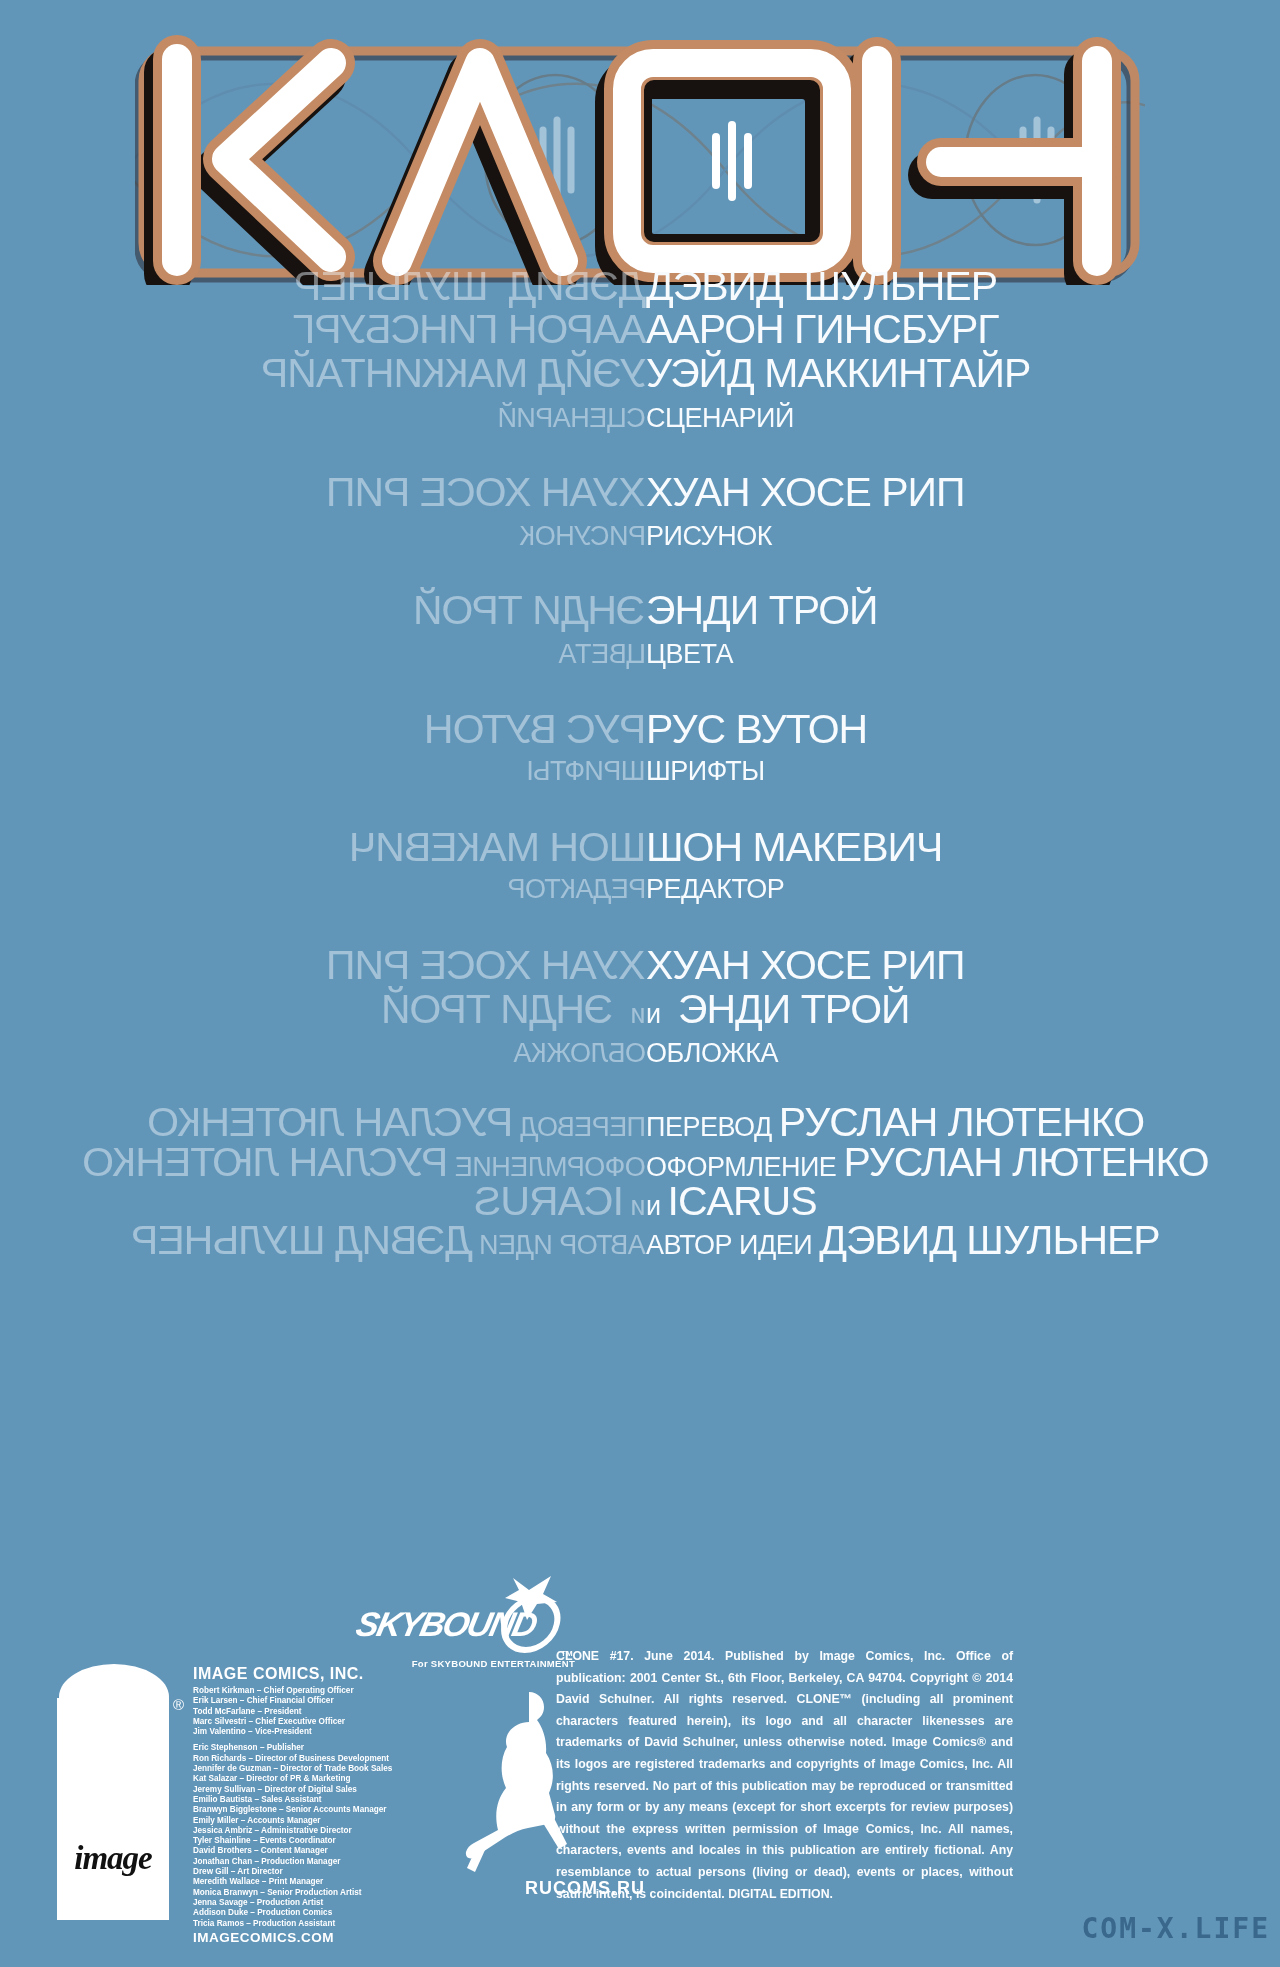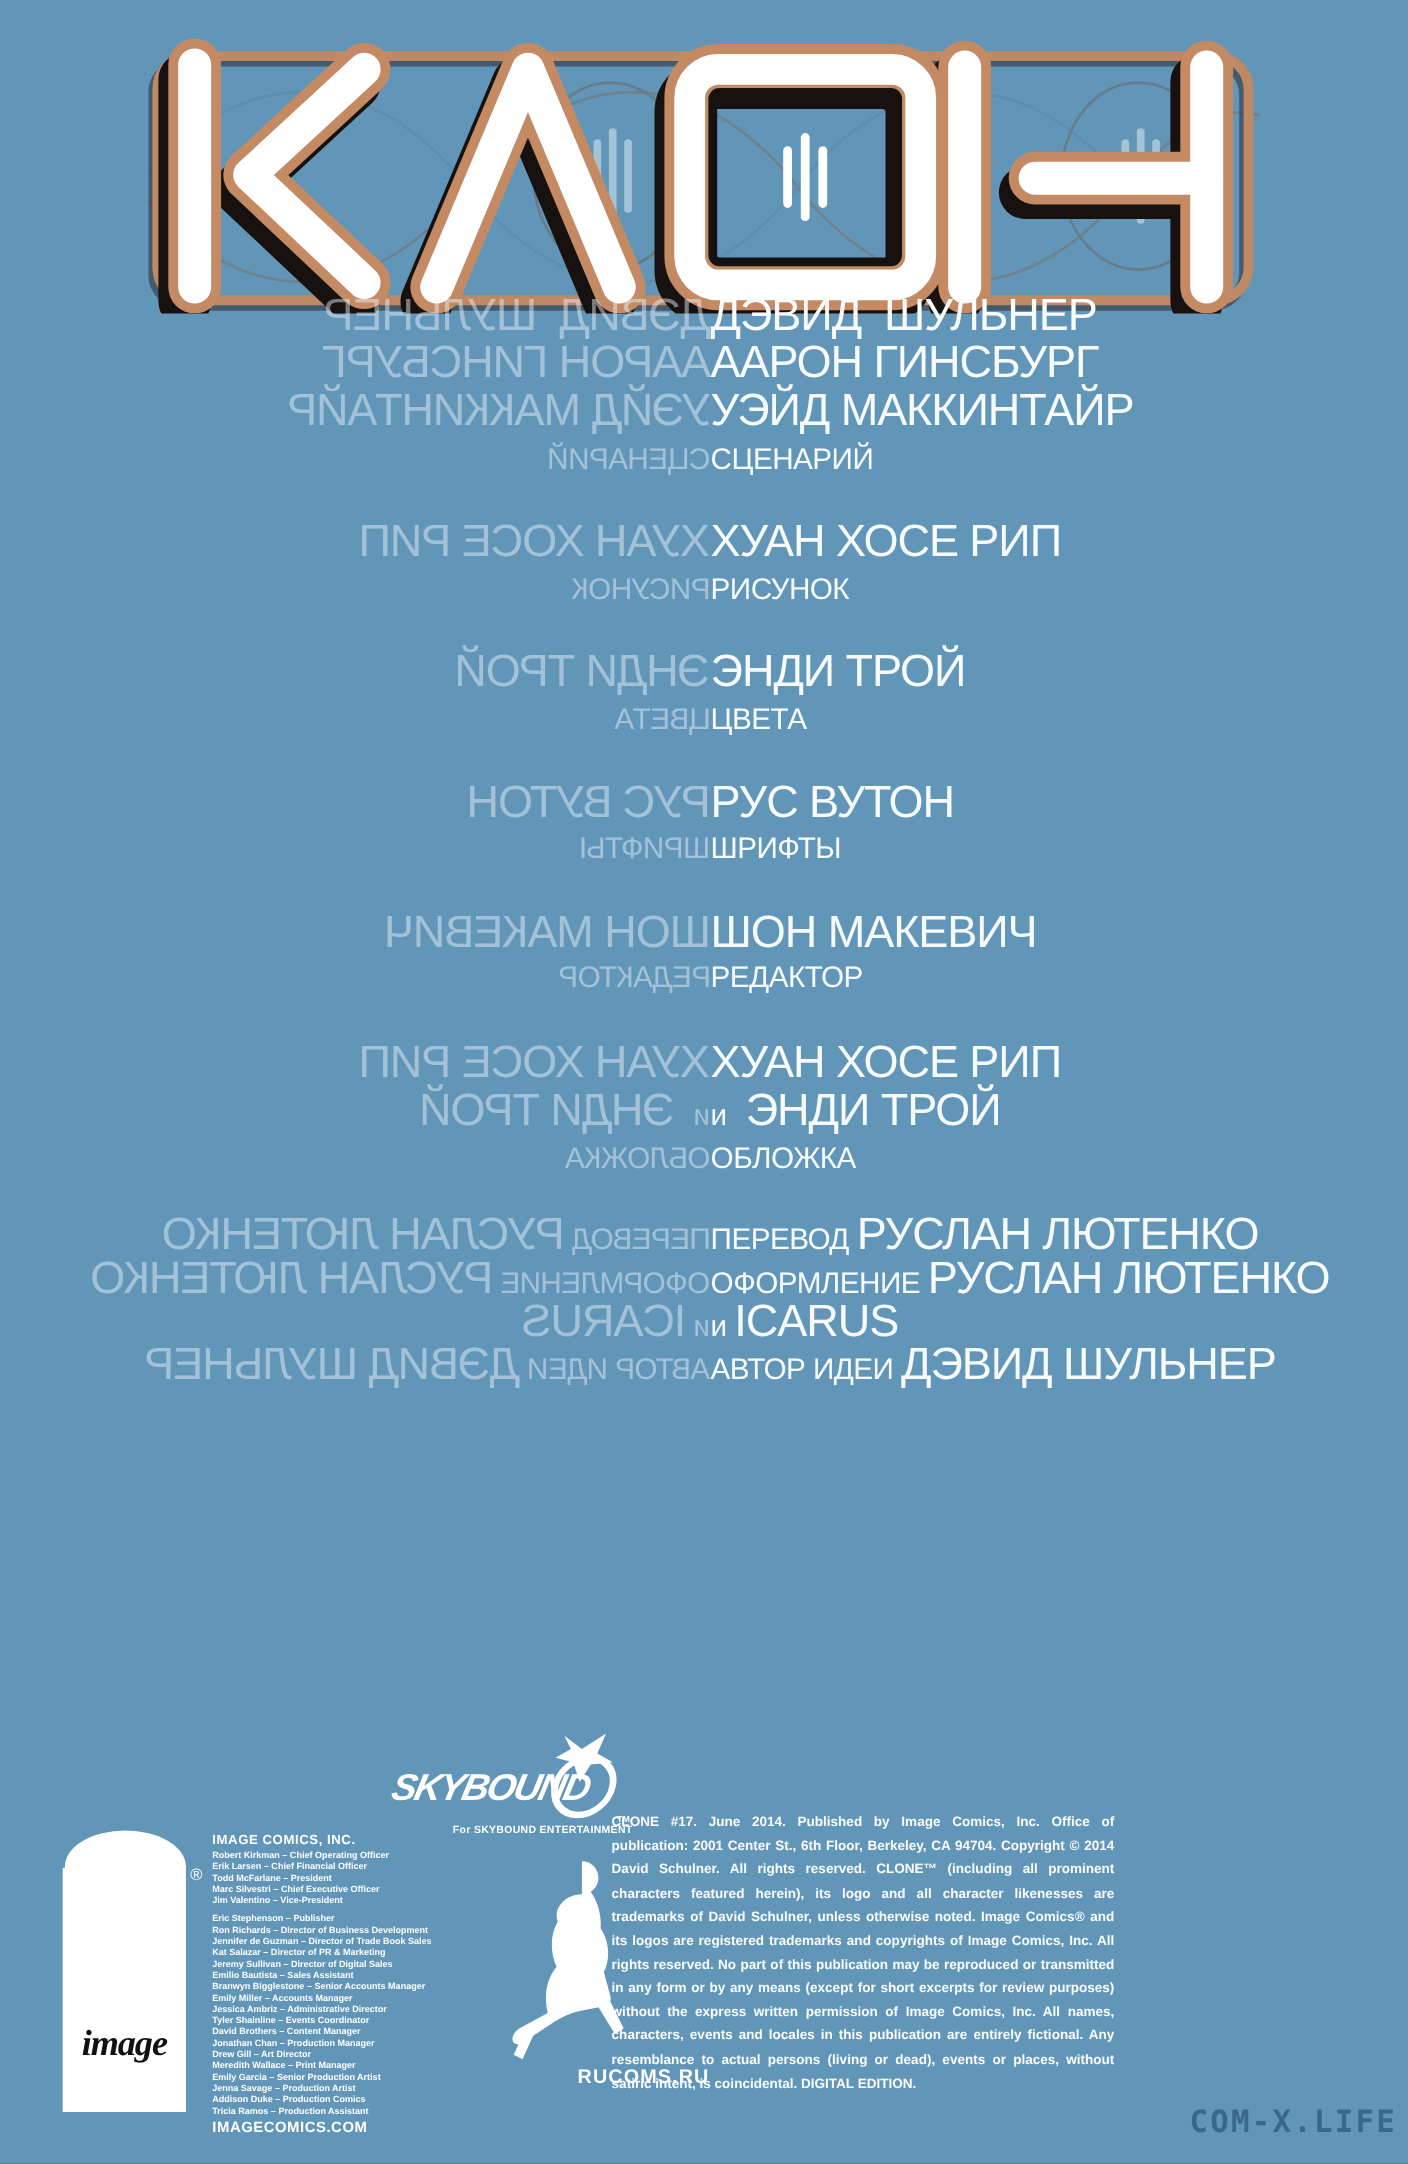--- a/index.html
+++ b/index.html
@@ -18,21 +18,21 @@
   .p-small{font-size:27px;letter-spacing:-0.5px;font-weight:400;}
   
   .i-logo{position:absolute;left:55px;top:1664px;width:135px;height:260px;}
   .i-rect{position:absolute;left:2px;top:34px;width:112px;height:222px;background:#ffffff;}
   .i-ellipse{position:absolute;left:4px;top:0px;width:110px;height:66px;background:#ffffff;border-radius:50%;}
   .i-reg{position:absolute;left:118px;top:32px;color:#ffffff;font-size:15px;font-weight:400;}
   .i-image-text{position:absolute;left:6px;top:176px;width:104px;text-align:center;color:#111111;
                 font-size:33px;font-weight:700;font-style:italic;letter-spacing:-1px;
                 font-family:"Liberation Serif",serif;}
   .staff{position:absolute;left:193px;top:1665px;width:175px;color:#ffffff;}
-  .staff-title{font-size:12px;font-weight:700;letter-spacing:0.5px;margin-bottom:3px;white-space:nowrap;}
+  .staff-title{font-size:16px;font-weight:700;letter-spacing:0.5px;margin-bottom:3px;white-space:nowrap;}
   .staff-line{font-size:8.2px;font-weight:700;line-height:10.3px;white-space:nowrap;}
   .staff-gap{height:6px;}
   .staff-footer{font-size:13.5px;font-weight:700;letter-spacing:0.5px;margin-top:1px;white-space:nowrap;}
   .sky{position:absolute;left:345px;top:1576px;width:230px;height:92px;}
   .sky-sub{position:absolute;left:345px;top:1658px;width:230px;text-align:right;color:#ffffff;
            font-size:9.5px;font-weight:700;letter-spacing:0.3px;white-space:nowrap;}
   .figure{position:absolute;left:455px;top:1688px;width:130px;height:190px;}
   .rucoms{position:absolute;left:395px;top:1878px;width:250px;text-align:right;color:#ffffff;
           font-size:18px;font-weight:700;letter-spacing:1px;}
   .legal{position:absolute;left:556px;top:1646px;width:457px;color:#fbfdfe;font-size:12.3px;
@@ -154,21 +154,21 @@
         <div class="staff-line">Jeremy Sullivan – Director of Digital Sales</div>
         <div class="staff-line">Emilio Bautista – Sales Assistant</div>
         <div class="staff-line">Branwyn Bigglestone – Senior Accounts Manager</div>
         <div class="staff-line">Emily Miller – Accounts Manager</div>
         <div class="staff-line">Jessica Ambriz – Administrative Director</div>
         <div class="staff-line">Tyler Shainline – Events Coordinator</div>
         <div class="staff-line">David Brothers – Content Manager</div>
         <div class="staff-line">Jonathan Chan – Production Manager</div>
         <div class="staff-line">Drew Gill – Art Director</div>
         <div class="staff-line">Meredith Wallace – Print Manager</div>
-        <div class="staff-line">Emily Garcia – Senior Production Artist</div>
+        <div class="staff-line">Monica Branwyn – Senior Production Artist</div>
         <div class="staff-line">Jenna Savage – Production Artist</div>
         <div class="staff-line">Addison Duke – Production Comics</div>
         <div class="staff-line">Tricia Ramos – Production Assistant</div>
       </div>
     <div class="staff-footer">IMAGECOMICS.COM</div>
   </div>
 
   <div class="sky">
     <svg width="230" height="92" viewBox="0 0 230 92">
       <g transform="skewX(-12)">

